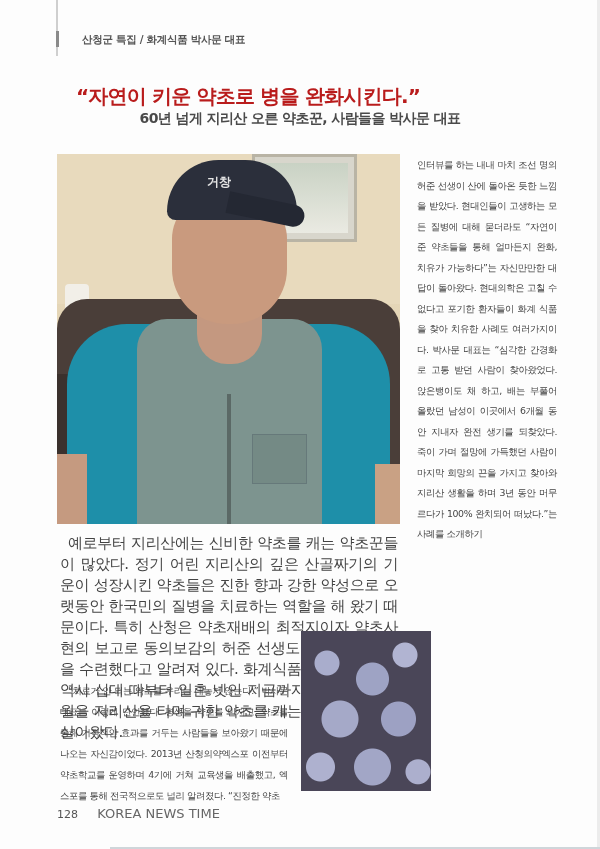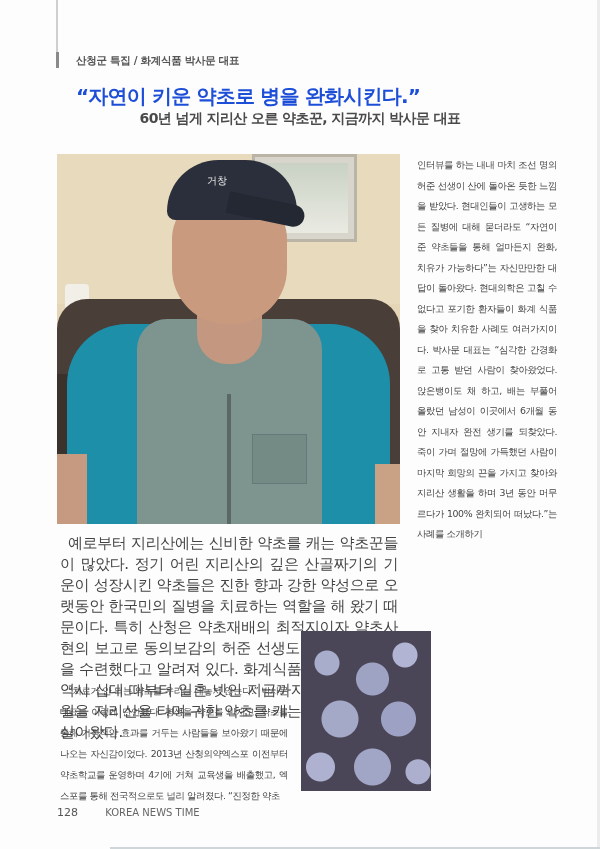--- a/index.html
+++ b/index.html
@@ -3,28 +3,28 @@
 <meta charset="utf-8">
 <style>
   * { margin: 0; padding: 0; box-sizing: border-box; }
   html, body { width: 600px; height: 849px; background: #ffffff; overflow: hidden; }
   body { position: relative; font-family: "DejaVu Sans", sans-serif; color: #3a3a3a; }
 
   .page { position: absolute; left: 0; top: 0; width: 600px; height: 849px; background: #fdfdfd; }
 
   .top-rule { position: absolute; left: 56px; top: 0; width: 2px; height: 56px; background: #cfcfcf; }
   .section-label {
-    position: absolute; left: 56px; top: 52px; height: 16px;
-    border-left: 3px solid #8a8a8a; padding-left: 17px;
+    position: absolute; left: 56px; top: 31px; height: 16px;
+    border-left: 3px solid #8a8a8a; padding-left: 23px;
     font-size: 10.5px; font-weight: bold; color: #555; line-height: 16px; letter-spacing: -0.3px;
   }
 
   .headline {
     position: absolute; left: 0; width: 484px; top: 83px; text-align: center;
-    font-size: 20px; font-weight: bold; color: #1d4ed8; letter-spacing: -0.8px; padding-left: 12px;
+    font-size: 20px; font-weight: bold; color: #b91c1c; letter-spacing: -0.8px; padding-left: 12px;
   }
   .subhead {
     position: absolute; left: 0; width: 600px; top: 110px; text-align: center;
     font-size: 14px; font-weight: bold; color: #4a4a4a; letter-spacing: -0.6px;
   }
 
   
   .photo-main {
     position: absolute; left: 57px; top: 154px; width: 343px; height: 370px; overflow: hidden;
     background: linear-gradient(180deg, #e9dcc0 0%, #e4d5b6 45%, #6f6257 60%, #4b403c 100%);
@@ -36,21 +36,21 @@
   .photo-main .sofa { position: absolute; left: 0; top: 145px; width: 100%; height: 225px; background: #4a3e39; border-radius: 30px 30px 0 0; }
   .photo-main .arm { position: absolute; left: 0; top: 220px; width: 70px; height: 150px; background: #3b312d; }
   .photo-main .shirt { position: absolute; left: 10px; top: 170px; width: 323px; height: 200px; background: #1e8fa9; border-radius: 60px 60px 0 0; }
   .photo-main .vest { position: absolute; left: 80px; top: 165px; width: 185px; height: 205px; background: #7d948f; border-radius: 30px 30px 0 0; }
   .photo-main .vest-zip { position: absolute; left: 170px; top: 240px; width: 4px; height: 130px; background: #5b6966; }
   .photo-main .pocket { position: absolute; left: 195px; top: 280px; width: 55px; height: 50px; background: #748a85; border: 1px solid #66797a; }
   .photo-main .neck { position: absolute; left: 140px; top: 150px; width: 65px; height: 60px; background: #c49880; border-radius: 0 0 30px 30px; }
   .photo-main .face { position: absolute; left: 115px; top: 40px; width: 115px; height: 130px; background: #c99a7e; border-radius: 45px 45px 55px 55px; }
   .photo-main .cap { position: absolute; left: 110px; top: 6px; width: 130px; height: 60px; background: #2b2f3b; border-radius: 60px 60px 10px 10px; }
   .photo-main .cap-brim { position: absolute; left: 170px; top: 45px; width: 78px; height: 22px; background: #242833; border-radius: 0 20px 20px 0; transform: rotate(12deg); }
-  .photo-main .cap-text { position: absolute; left: 150px; top: 20px; font-size: 10px; color: #e5e5e5; font-weight: normal; }
+  .photo-main .cap-text { position: absolute; left: 150px; top: 20px; font-size: 12px; color: #e5e5e5; font-weight: bold; }
   .photo-main .arm-l { position: absolute; left: 0; top: 300px; width: 30px; height: 70px; background: #c59a80; }
   .photo-main .arm-r { position: absolute; right: 0; top: 310px; width: 25px; height: 60px; background: #c9a184; }
 
   
   .photo-mushroom {
     position: absolute; left: 301px; top: 631px; width: 130px; height: 160px; overflow: hidden;
     background:
       radial-gradient(circle at 20% 20%, #a9adcc 0 12px, transparent 13px),
       radial-gradient(circle at 55% 30%, #9ea3c4 0 16px, transparent 17px),
       radial-gradient(circle at 80% 15%, #b1b4d2 0 12px, transparent 13px),
@@ -76,34 +76,34 @@
   }
   .body-narrow {
     position: absolute; left: 60px; top: 680px; width: 228px;
     font-size: 9.4px; line-height: 21px; color: #444; letter-spacing: -0.4px; text-align: justify; text-indent: 8px;
   }
 
   .footer {
     position: absolute; left: 57px; top: 806px; font-size: 10px; color: #555;
   }
   .footer .page-num { font-size: 11px; color: #555; margin-right: 16px; }
-  .footer .pub { font-size: 10px; letter-spacing: 0px; color: #666; margin-left: 8px; }
+  .footer .pub { font-size: 13px; letter-spacing: 0px; color: #666; }
 
   .right-edge { position: absolute; right: 0; top: 0; width: 3px; height: 849px; background: #ececec; }
   .bottom-edge { position: absolute; left: 110px; bottom: 0; width: 490px; height: 2px; background: #cfd6da; }
 </style>
 </head>
 <body>
 
 <div class="page">
   <div class="top-rule"></div>
   <div class="section-label">산청군 특집 / 화계식품 박사문 대표</div>
 
   <div class="headline">“자연이 키운 약초로 병을 완화시킨다.”</div>
-  <div class="subhead">60년 넘게 지리산 오른 약초꾼, 지금까지 박사문 대표</div>
+  <div class="subhead">60년 넘게 지리산 오른 약초꾼, 사람들을 박사문 대표</div>
 
   <div class="photo-main" title="Portrait of Park Sa-mun wearing a black cap and grey vest over a teal shirt">
     <div class="wall"></div>
     <div class="frame">
         <div class="frame-inner"></div>
       </div>
     <div class="bottle"></div>
     <div class="sofa"></div>
     <div class="arm"></div>
     <div class="shirt"></div>

